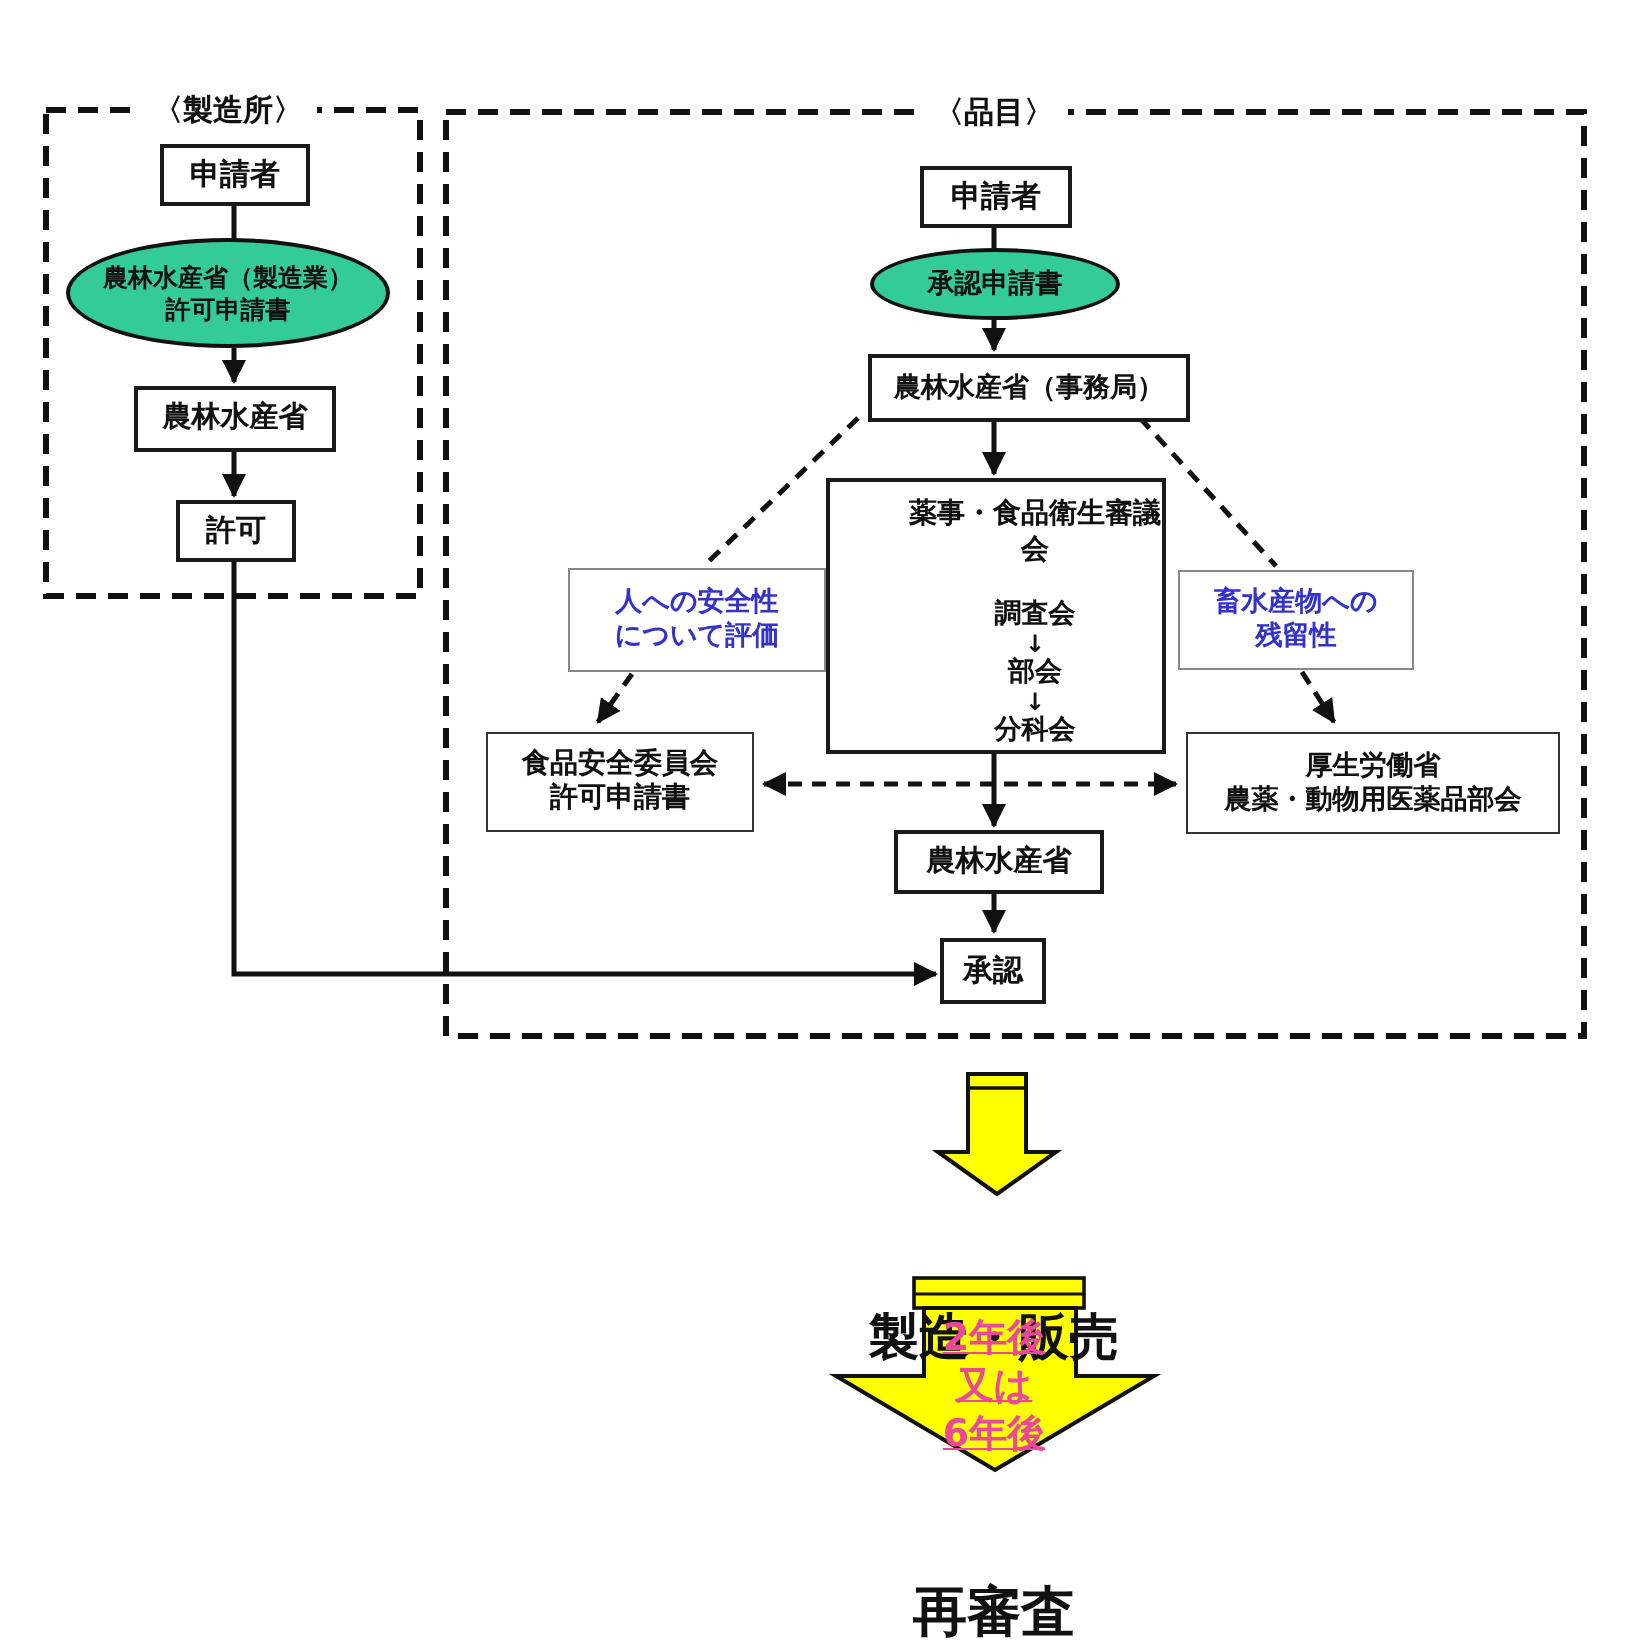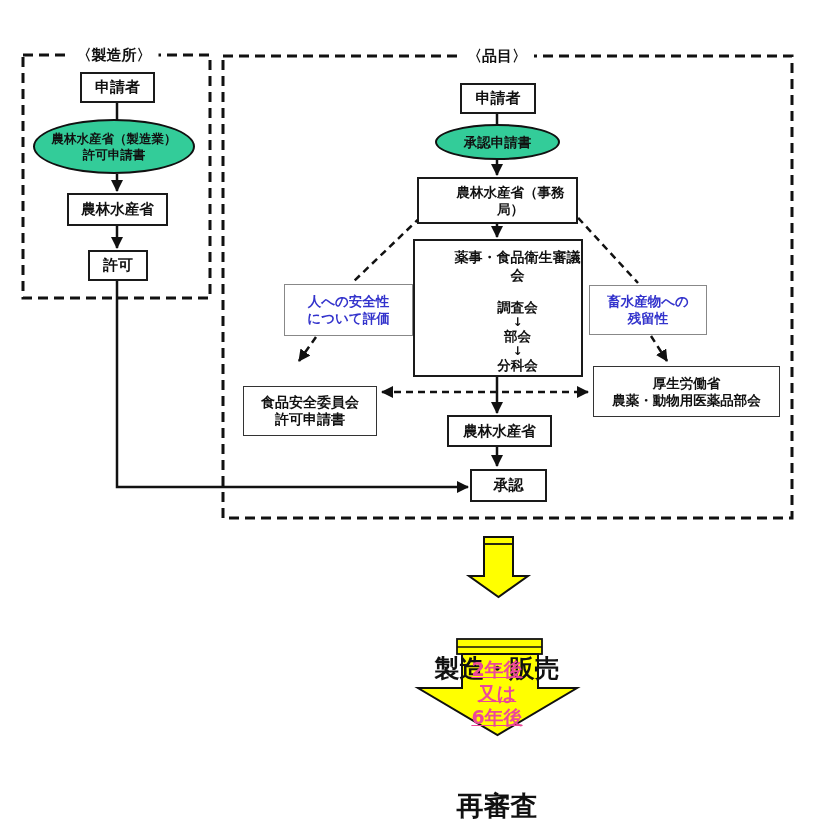--- a/index.html
+++ b/index.html
@@ -94,54 +94,54 @@
   </div>
 
   <div class="box z2" style="left:67px;top:193px;width:101px;height:33px;font-size:14.5px;">農林水産省</div>
 
   <div class="box z2" style="left:88px;top:250px;width:60px;height:31px;font-size:15px;">許可</div>
 
   <div class="box z2" style="left:460px;top:83px;width:76px;height:31px;font-size:15px;">申請者</div>
 
   <div class="box ellipse z2" style="left:435px;top:124px;width:125px;height:36px;font-size:13.5px;">承認申請書</div>
 
-  <div class="box z2" style="left:417px;top:177px;width:161px;height:47px;font-size:13.5px;padding-left:26px;">農林水産省（事務局）</div>
+  <div class="box z2" style="left:434px;top:177px;width:161px;height:34px;font-size:13.5px;">農林水産省（事務局）</div>
 
   <div class="box z2" style="left:413px;top:239px;width:170px;height:138px;font-size:13.5px;justify-content:flex-start;padding-top:8px;padding-left:39px;">
     <span class="council-line" style="font-size:14px;">薬事・食品衛生審議会</span>
     <span class="council-line" style="margin-top:15px;">調査会</span>
     <span class="council-line" style="font-size:12px;line-height:1;">↓</span>
     <span class="council-line">部会</span>
     <span class="council-line" style="font-size:12px;line-height:1;">↓</span>
     <span class="council-line">分科会</span>
   </div>
 
   <div class="box blue-label z2" style="left:284px;top:284px;width:129px;height:52px;">
     <span>人への安全性</span>
     <span>について評価</span>
   </div>
 
   <div class="box blue-label z2" style="left:589px;top:285px;width:118px;height:50px;">
     <span>畜水産物への</span>
     <span>残留性</span>
   </div>
 
-  <div class="box thin-border z2" style="left:243px;top:366px;width:134px;height:50px;font-size:14px;margin-top:20px;">
+  <div class="box thin-border z2" style="left:243px;top:366px;width:134px;height:50px;font-size:14px;">
     <span>食品安全委員会</span>
     <span>許可申請書</span>
   </div>
 
   <div class="box thin-border z2" style="left:593px;top:366px;width:187px;height:51px;font-size:13.5px;">
     <span>厚生労働省</span>
     <span>農薬・動物用医薬品部会</span>
   </div>
 
   <div class="box z2" style="left:447px;top:415px;width:105px;height:32px;font-size:14.5px;">農林水産省</div>
 
-  <div class="box z2" style="left:470px;top:469px;width:77px;height:33px;font-size:15px;">承認</div>
+  <div class="box z2" style="left:470px;top:469px;width:53px;height:33px;font-size:15px;">承認</div>
 
   <div class="free-text" style="left:497px;top:604px;font-size:25px;">製造・販売</div>
 
   <div class="red-text" style="left:497px;top:657px;">2年後
 又は
 6年後</div>
 
   <div class="free-text" style="left:497px;top:740px;font-size:27px;">再審査</div>
 
 </div>

